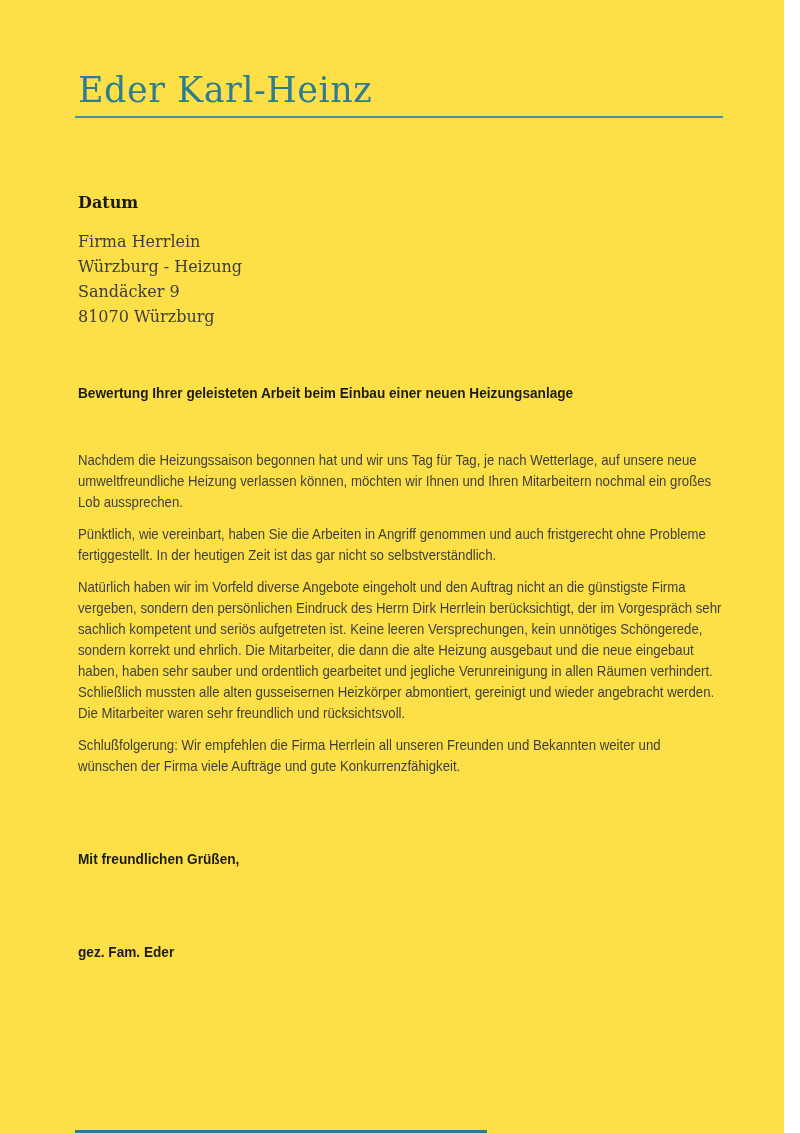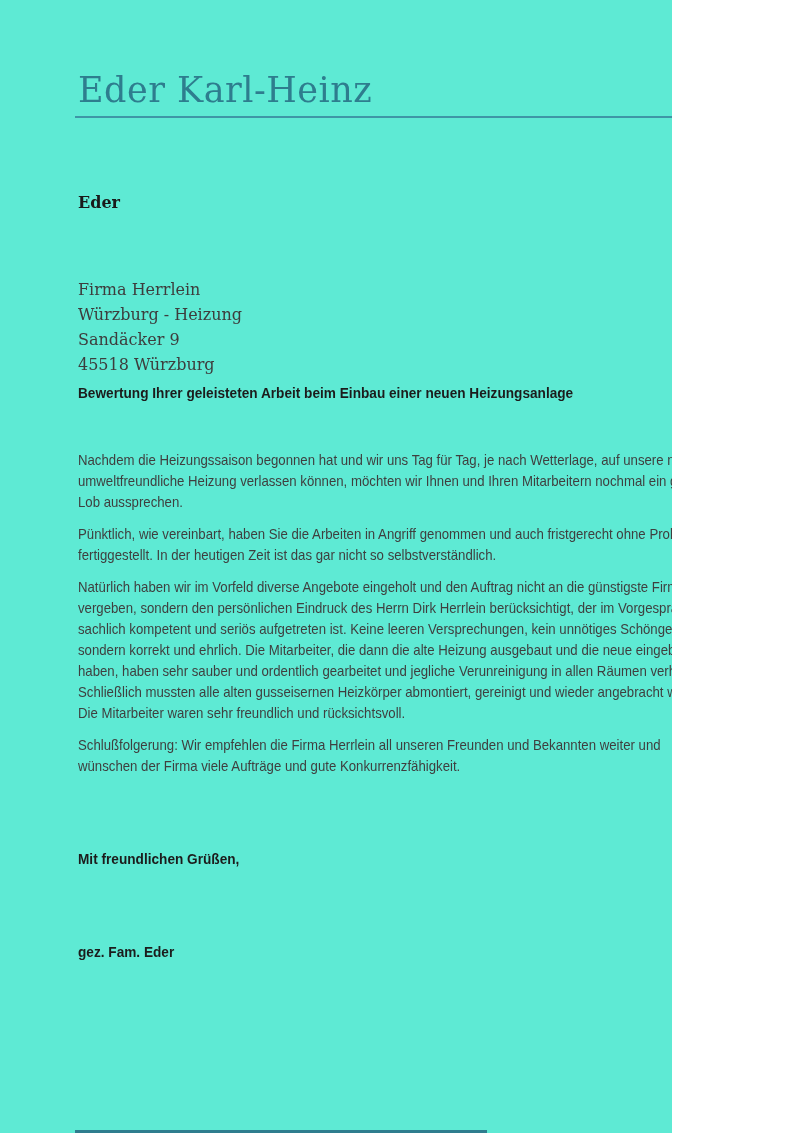--- a/index.html
+++ b/index.html
@@ -2,23 +2,23 @@
 <html><head>
 <meta charset="utf-8">
 <style>
   html, body {
     margin: 0;
     padding: 0;
     background: #ffffff;
   }
   .page {
     position: relative;
-    width: 672px;
+    width: 784px;
     height: 1133px;
-    background: #5eead4;
+    background: #fde047;
     overflow: hidden;
     font-family: "Liberation Sans", sans-serif;
   }
   
   .letter-title {
     position: absolute;
     top: 70px;
     left: 78px;
     font-family: "DejaVu Serif", "Liberation Serif", serif;
     font-size: 35px;
@@ -46,21 +46,20 @@
     color: #1a1a1a;
   }
   .recipient {
     position: absolute;
     top: 229px;
     left: 78px;
     font-family: "DejaVu Serif", "Liberation Serif", serif;
     font-size: 16px;
     color: #3d3d3d;
     line-height: 25px;
-    margin-top: 48px;
   }
   
   .cond {
     transform: scaleX(0.88);
     transform-origin: 0 0;
   }
   
   .subject {
     position: absolute;
     top: 384px;
@@ -115,27 +114,27 @@
 </style>
 </head>
 <body>
 
 <div class="page">
 
   <div class="letter-title">Eder Karl-Heinz</div>
 
   <div class="header-rule"></div>
 
-  <div class="date-label">Eder</div>
+  <div class="date-label">Datum</div>
 
   <div class="recipient">
     <div>Firma Herrlein</div>
     <div>Würzburg - Heizung</div>
     <div>Sandäcker 9</div>
-    <div>45518 Würzburg</div>
+    <div>81070 Würzburg</div>
   </div>
 
   <div class="subject cond">Bewertung Ihrer geleisteten Arbeit beim Einbau einer neuen Heizungsanlage</div>
 
   <div class="body-text cond">
     <p>Nachdem die Heizungssaison begonnen hat und wir uns Tag für Tag, je nach Wetterlage, auf unsere neue umweltfreundliche Heizung verlassen können, möchten wir Ihnen und Ihren Mitarbeitern nochmal ein großes Lob aussprechen.</p>
     <p>Pünktlich, wie vereinbart, haben Sie die Arbeiten in Angriff genommen und auch fristgerecht ohne Probleme fertiggestellt. In der heutigen Zeit ist das gar nicht so selbstverständlich.</p>
     <p>Natürlich haben wir im Vorfeld diverse Angebote eingeholt und den Auftrag nicht an die günstigste Firma vergeben, sondern den persönlichen Eindruck des Herrn Dirk Herrlein berücksichtigt, der im Vorgespräch sehr sachlich kompetent und seriös aufgetreten ist. Keine leeren Versprechungen, kein unnötiges Schöngerede, sondern korrekt und ehrlich. Die Mitarbeiter, die dann die alte Heizung ausgebaut und die neue eingebaut haben, haben sehr sauber und ordentlich gearbeitet und jegliche Verunreinigung in allen Räumen verhindert. Schließlich mussten alle alten gusseisernen Heizkörper abmontiert, gereinigt und wieder angebracht werden. Die Mitarbeiter waren sehr freundlich und rücksichtsvoll.</p>
     <p>Schlußfolgerung: Wir empfehlen die Firma Herrlein all unseren Freunden und Bekannten weiter und wünschen der Firma viele Aufträge und gute Konkurrenzfähigkeit.</p>
   </div>

